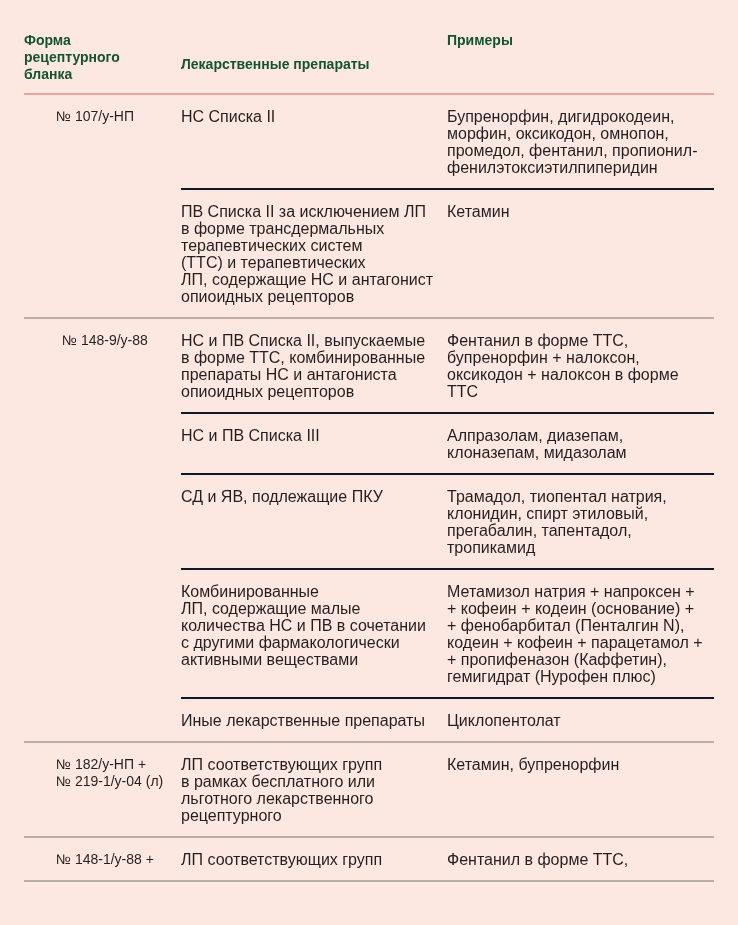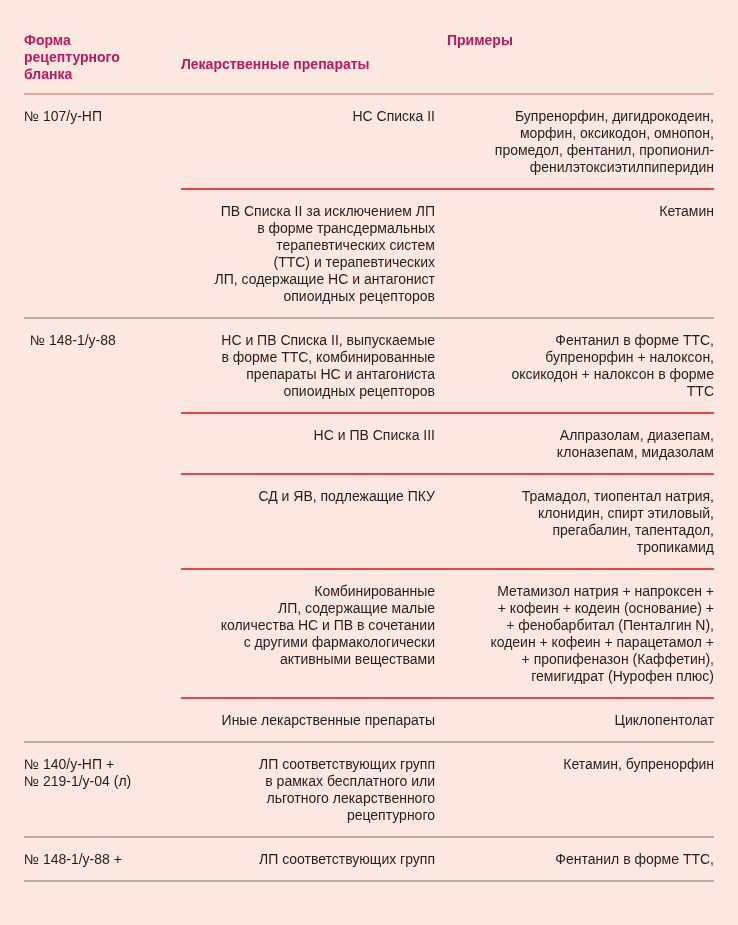--- a/index.html
+++ b/index.html
@@ -20,54 +20,53 @@
       left: 24px;
       top: 32px;
       width: 690px;
     }
     .header {
       display: flex;
       padding-bottom: 10px;
       border-bottom: 2px solid #eaa39f;
     }
     .th {
-      color: #be185d;
+      color: #14532d;
       font-weight: bold;
       font-size: 14px;
       line-height: 17px;
     }
     .col1 { width: 157px; flex: none; box-sizing: border-box; }
     .col2 { width: 266px; flex: none; box-sizing: border-box; padding-right: 12px; margin-top: 24px; }
     .col3 { flex: 1; box-sizing: border-box; }
     .group {
       display: flex;
       border-bottom: 2px solid #b9ada8;
     }
     .group-form {
       padding-top: 13px;
       font-size: 14px;
       line-height: 17px;
     }
-    .group-form .line { display: block; white-space: nowrap; }
+    .group-form .line { display: block; white-space: nowrap; margin-left: 32px; }
     .group-rows {
       flex: 1;
       display: flex;
       flex-direction: column;
     }
     .row {
       display: flex;
       padding-top: 13px;
       padding-bottom: 12px;
-      border-top: 2px solid #ef4444;
+      border-top: 2px solid #0f172a;
     }
     .row.first { border-top: none; }
     .cell {
-      font-size: 14px;
+      font-size: 16px;
       line-height: 17px;
-      text-align: right;
     }
     .cell .line { display: block; white-space: nowrap; }
     .rows-col2 { width: 266px; flex: none; box-sizing: border-box; padding-right: 12px; }
     .rows-col3 { flex: 1; }
     .indent { padding-left: 6px; }
   </style>
 </head>
 <body>
 
 <div class="table">
@@ -108,21 +107,21 @@
               <span class="line">опиоидных рецепторов</span>
             </div>
             <div class="cell rows-col3">
               <span class="line">Кетамин</span>
             </div>
           </div>
         </div>
       </div>
       <div class="group">
         <div class="col1 group-form indent">
-          <span class="line">№ 148-1/у-88</span>
+          <span class="line">№ 148-9/у-88</span>
         </div>
         <div class="group-rows">
           <div class="row first">
             <div class="cell rows-col2">
               <span class="line">НС и ПВ Списка II, выпускаемые</span>
               <span class="line">в форме ТТС, комбинированные</span>
               <span class="line">препараты НС и антагониста</span>
               <span class="line">опиоидных рецепторов</span>
             </div>
             <div class="cell rows-col3">
@@ -174,21 +173,21 @@
               <span class="line">Иные лекарственные препараты</span>
             </div>
             <div class="cell rows-col3">
               <span class="line">Циклопентолат</span>
             </div>
           </div>
         </div>
       </div>
       <div class="group">
         <div class="col1 group-form">
-          <span class="line">№ 140/у-НП +</span>
+          <span class="line">№ 182/у-НП +</span>
           <span class="line">№ 219-1/у-04 (л)</span>
         </div>
         <div class="group-rows">
           <div class="row first">
             <div class="cell rows-col2">
               <span class="line">ЛП соответствующих групп</span>
               <span class="line">в рамках бесплатного или</span>
               <span class="line">льготного лекарственного</span>
               <span class="line">рецептурного</span>
             </div>

